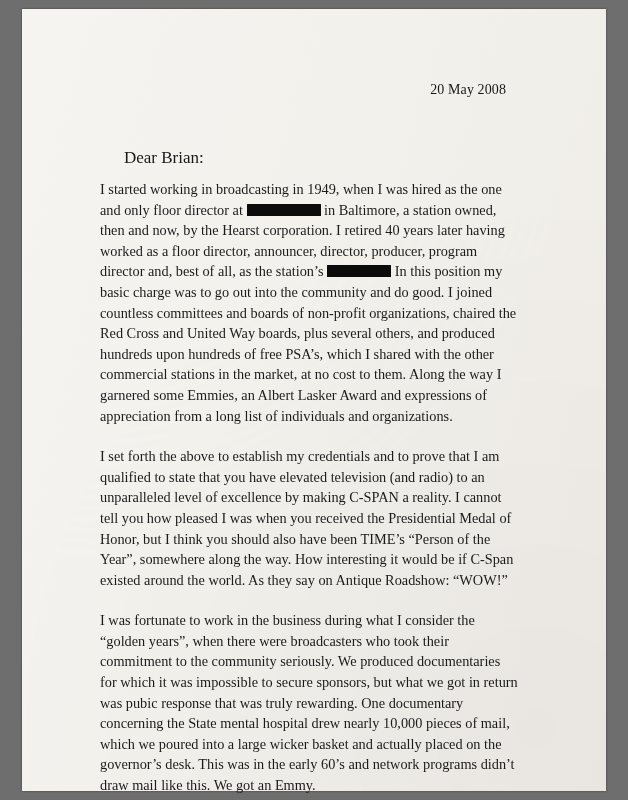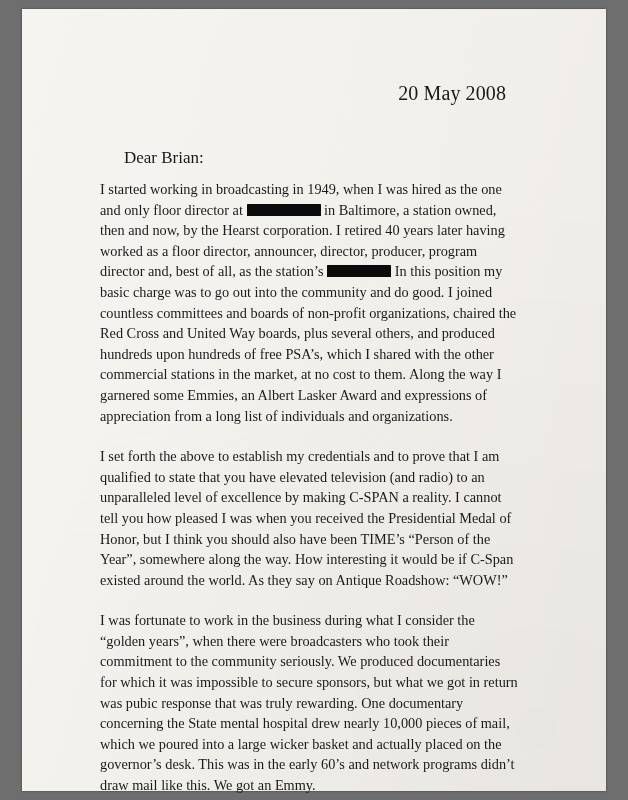--- a/index.html
+++ b/index.html
@@ -40,21 +40,21 @@
     width: 430px;
   }
   .date {
     position: absolute;
     top: 73px;
     left: 0;
     width: 430px;
     text-align: right;
     padding-right: 24px;
     box-sizing: border-box;
-    font-size: 20px;
+    font-size: 14px;
     color: #19181a;
     letter-spacing: 0.1px;
   }
   .salutation {
     position: absolute;
     top: 139px;
     left: 24px;
     font-size: 17px;
     color: #19181a;
   }

